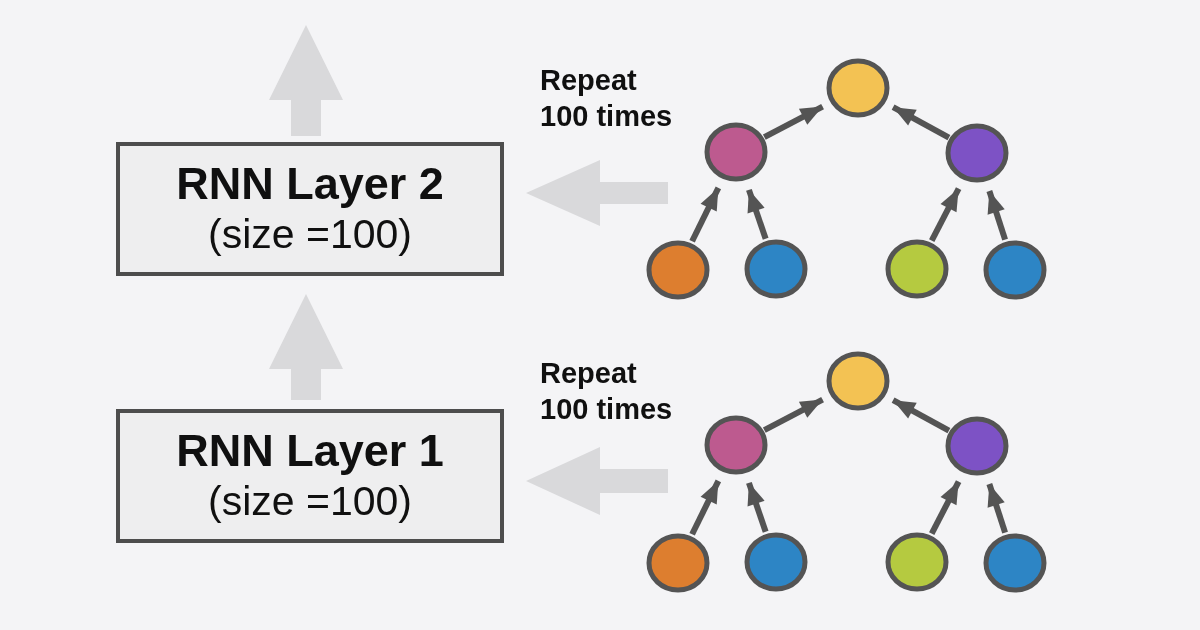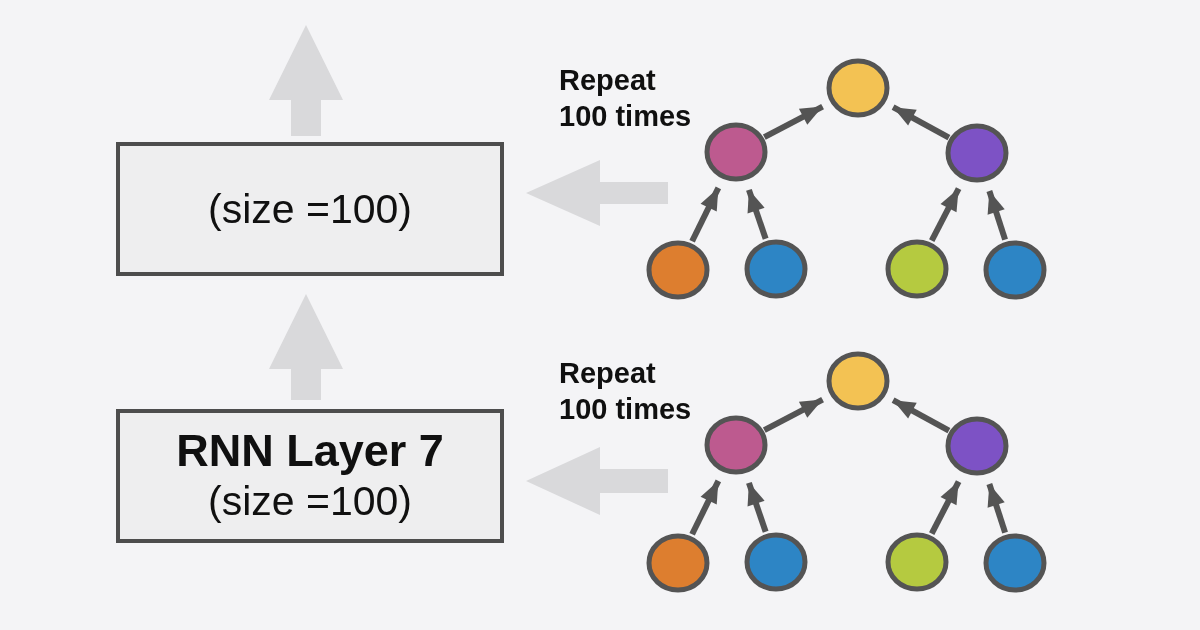--- a/index.html
+++ b/index.html
@@ -19,21 +19,21 @@
     background:var(--box-fill);
     border:4px solid var(--box-border);
     display:flex; flex-direction:column; align-items:center; justify-content:center;
     color:var(--text); text-align:center;
   }
   .box-layer2{left:116px; top:142px;}
   .box-layer1{left:116px; top:409px;}
   .layer-title{font-size:45px; font-weight:700; line-height:1.08;}
   .layer-subtitle{font-size:41px; font-weight:400; line-height:1.15; margin-top:2px;}
   .repeat-label{
-    position:absolute; left:559px;
+    position:absolute; left:540px;
     font-size:29px; font-weight:700; line-height:36px;
     color:var(--text); white-space:pre-line;
   }
   .repeat-top{top:62px;}
   .repeat-bottom{top:355px;}
 </style>
 </head>
 <body>
 
 <div class="canvas">
@@ -74,25 +74,26 @@
         <ellipse cx="736" cy="445" rx="29" ry="27" fill="#bd5a8f" stroke="#545454" stroke-width="5"></ellipse>
         <ellipse cx="977" cy="446" rx="29" ry="27" fill="#7d52c5" stroke="#545454" stroke-width="5"></ellipse>
         <ellipse cx="678" cy="563" rx="29" ry="27" fill="#dd7e2f" stroke="#545454" stroke-width="5"></ellipse>
         <ellipse cx="776" cy="562" rx="29" ry="27" fill="#2d85c5" stroke="#545454" stroke-width="5"></ellipse>
         <ellipse cx="917" cy="562" rx="29" ry="27" fill="#b5ca40" stroke="#545454" stroke-width="5"></ellipse>
         <ellipse cx="1015" cy="563" rx="29" ry="27" fill="#2d85c5" stroke="#545454" stroke-width="5"></ellipse>
       </g>
     </svg>
 
   <div class="layer-box box-layer2">
+    <div class="layer-title">RNN Layer 2</div>
     <div class="layer-subtitle">(size =100)</div>
   </div>
 
   <div class="layer-box box-layer1">
-    <div class="layer-title">RNN Layer 7</div>
+    <div class="layer-title">RNN Layer 1</div>
     <div class="layer-subtitle">(size =100)</div>
   </div>
 
   <div class="repeat-label repeat-top">Repeat
 100 times</div>
 
   <div class="repeat-label repeat-bottom">Repeat
 100 times</div>
 
 </div>

